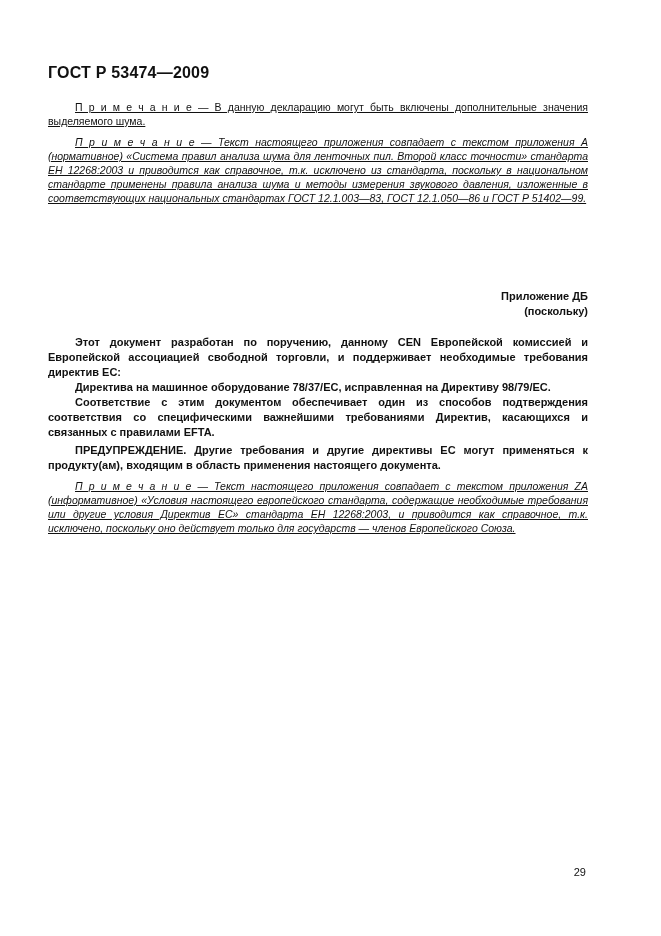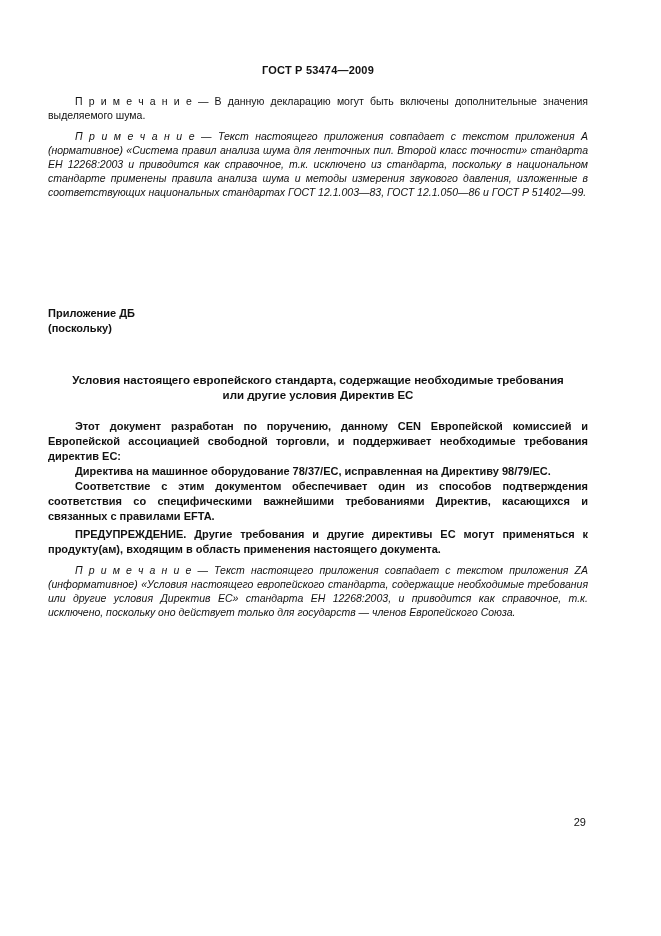--- a/index.html
+++ b/index.html
@@ -12,42 +12,43 @@
     width: 661px;
     height: 936px;
     background: #ffffff;
     color: #111111;
     font-family: "Liberation Sans", sans-serif;
     box-sizing: border-box;
     padding: 64px 73px 0 48px;
     overflow: hidden;
   }
   .doc-header {
-    text-align: center;
-    font-size: 11px;
+    text-align: left;
+    font-size: 16px;
     font-weight: bold;
     letter-spacing: 0.2px;
     margin: 0 0 18px 0;
   }
   p {
     margin: 0;
     text-align: justify;
   }
   .note-text {
     font-size: 10.5px;
     line-height: 14px;
     text-indent: 27px;
     margin-bottom: 7px;
+    text-decoration: underline;
   }
   .note-italic {
     font-style: italic;
   }
   .appendix-block {
-    margin-top: 107px;
-    text-align: left;
+    margin-top: 84px;
+    text-align: right;
     font-weight: bold;
     font-size: 11px;
     line-height: 15px;
   }
   .section-title {
     margin-top: 37px;
     text-align: center;
     font-weight: bold;
     font-size: 11.5px;
     line-height: 15px;
@@ -63,45 +64,41 @@
   }
   .warning-para {
     margin-top: 3px;
     margin-bottom: 6px;
   }
   .bottom-note {
     margin-top: 6px;
   }
   .page-number {
     position: absolute;
-    top: 816px;
+    top: 866px;
     right: 75px;
     font-size: 11px;
   }
 </style>
 </head>
 <body>
 
 <div class="page">
 
   <div class="doc-header">ГОСТ Р 53474—2009</div>
 
   <p class="note-text">П р и м е ч а н и е — В данную декларацию могут быть включены дополнительные значения выделяемого шума.</p>
 
   <p class="note-text note-italic">П р и м е ч а н и е — Текст настоящего приложения совпадает с текстом приложения А (нормативное) «Система правил анализа шума для ленточных пил. Второй класс точности» стандарта ЕН 12268:2003 и приводится как справочное, т.к. исключено из стандарта, поскольку в национальном стандарте применены правила анализа шума и методы измерения звукового давления, изложенные в соответствующих национальных стандартах ГОСТ 12.1.003—83, ГОСТ 12.1.050—86 и ГОСТ Р 51402—99.</p>
 
   <div class="appendix-block">
     <div>Приложение ДБ</div>
     <div>(поскольку)</div>
   </div>
 
-  <div class="section-title">
-    <div>Условия настоящего европейского стандарта, содержащие необходимые требования</div>
-    <div>или другие условия Директив ЕС</div>
-  </div>
 
   <div class="body-block">
     <p class="body-text">Этот документ разработан по поручению, данному CEN Европейской комиссией и Европейской ассоциацией свободной торговли, и поддерживает необходимые требования директив ЕС:</p>
     <p class="body-text">Директива на машинное оборудование 78/37/ЕС, исправленная на Директиву 98/79/ЕС.</p>
     <p class="body-text">Соответствие с этим документом обеспечивает один из способов подтверждения соответствия со специфическими важнейшими требованиями Директив, касающихся и связанных с правилами EFTA.</p>
     <p class="body-text warning-para">ПРЕДУПРЕЖДЕНИЕ.  Другие требования и другие директивы ЕС могут применяться к продукту(ам), входящим в область применения настоящего документа.</p>
   </div>
 
   <p class="note-text note-italic bottom-note">П р и м е ч а н и е — Текст настоящего приложения совпадает с текстом приложения ZA (информативное) «Условия настоящего европейского стандарта, содержащие необходимые требования или другие условия Директив ЕС» стандарта ЕН 12268:2003, и приводится как справочное, т.к. исключено, поскольку оно действует только для государств — членов Европейского Союза.</p>
 

